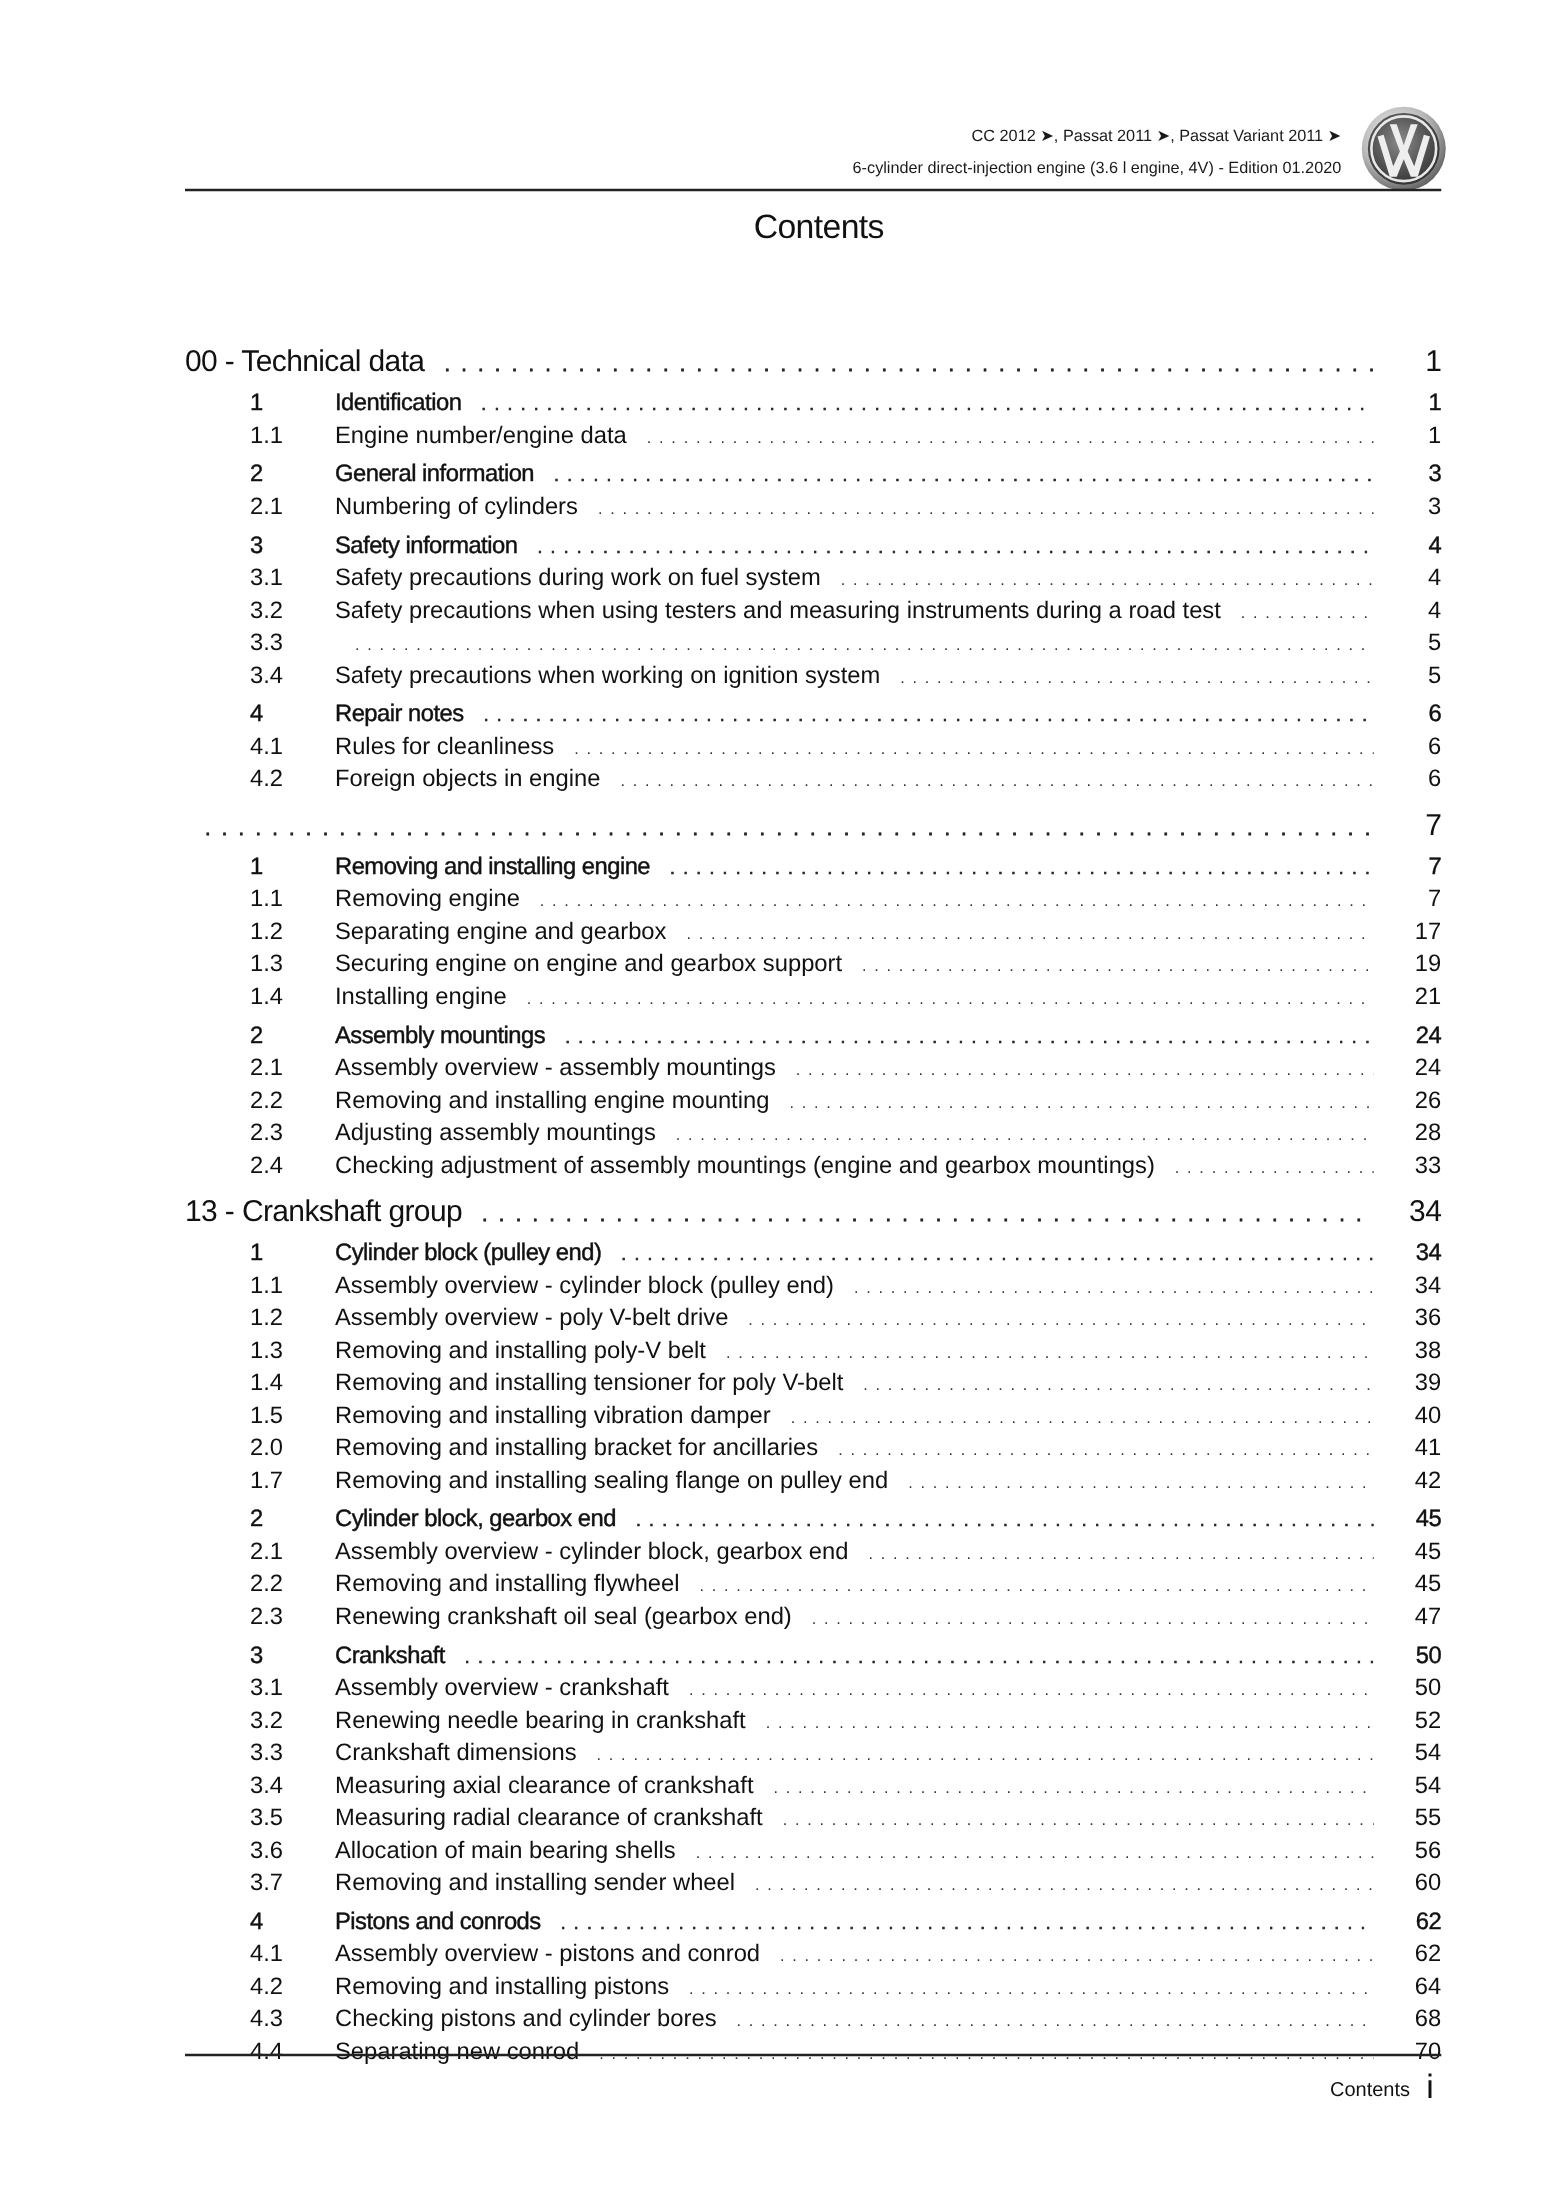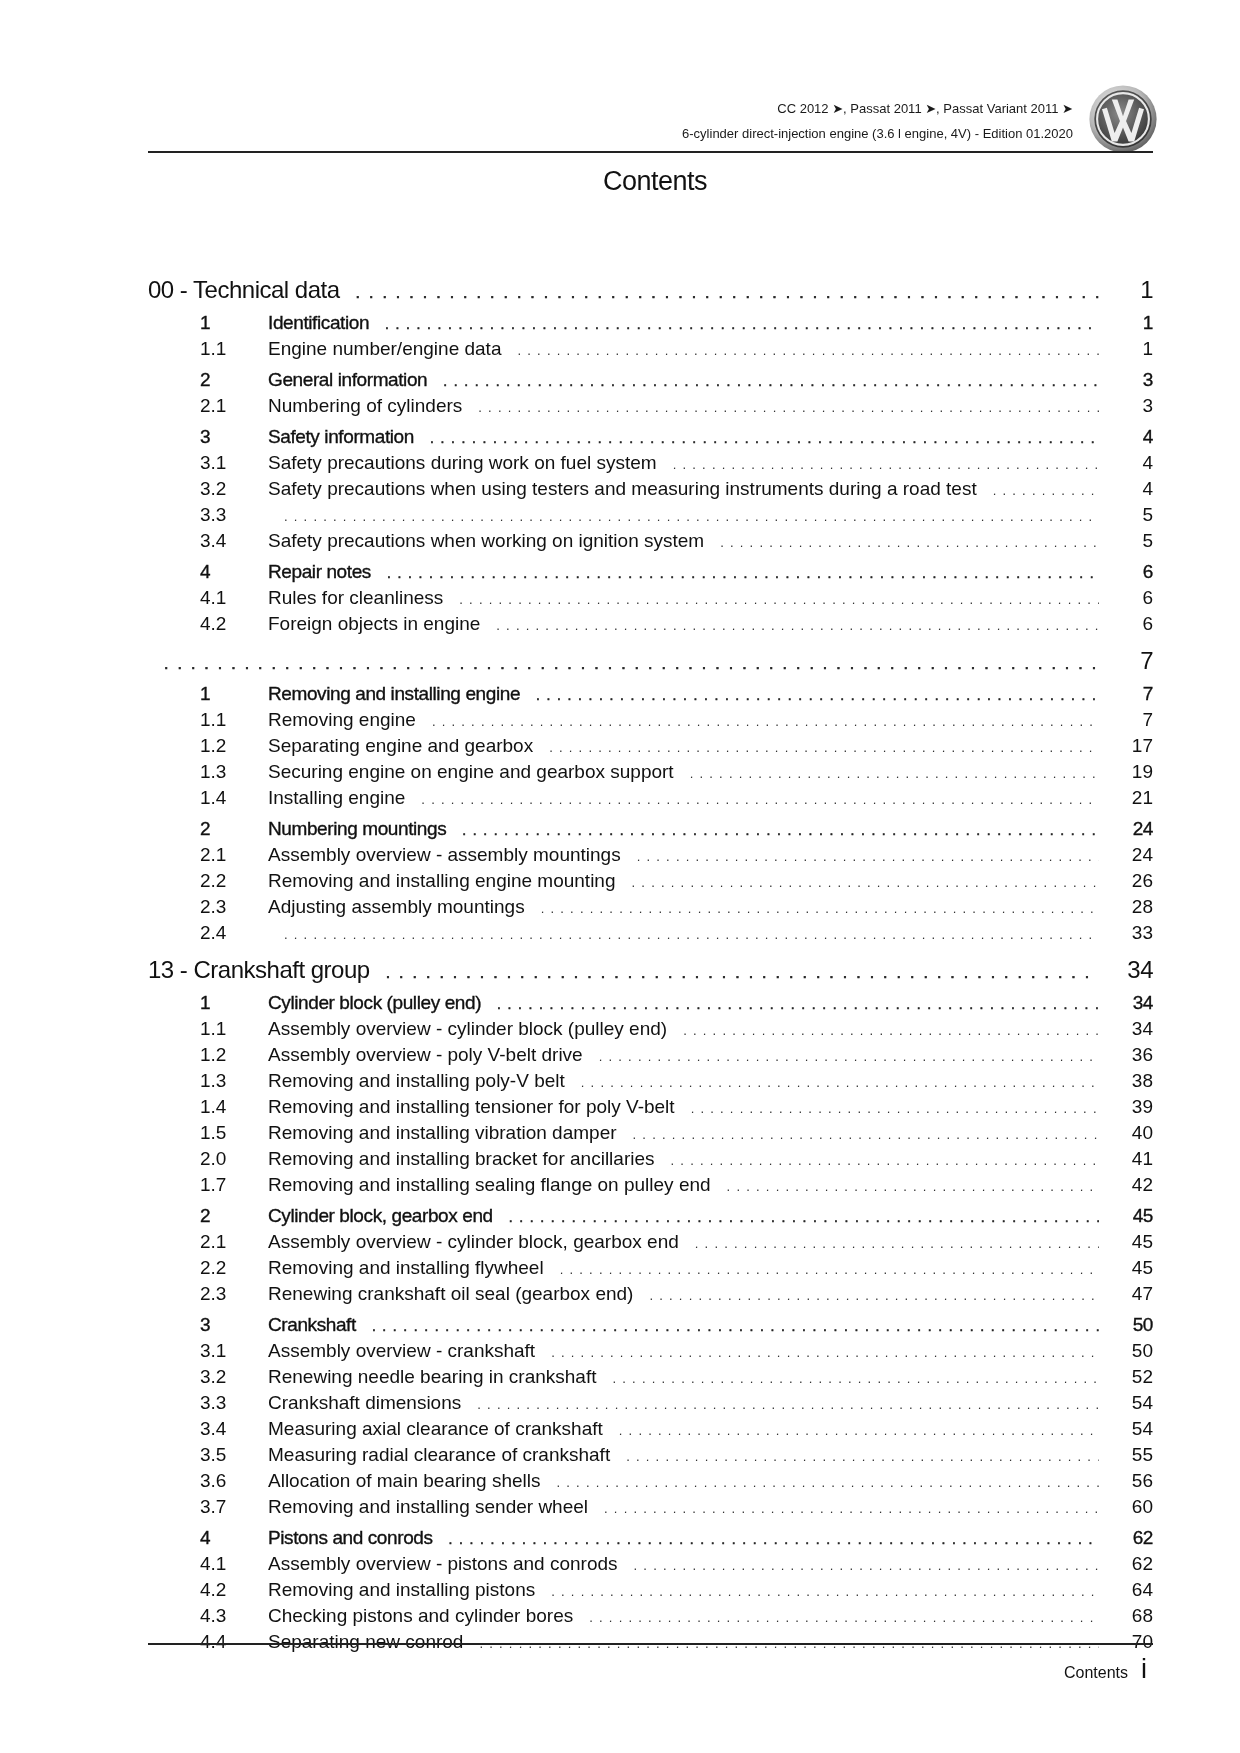--- a/index.html
+++ b/index.html
@@ -263,21 +263,21 @@
       <span class="page">19</span>
     </div>
     <div class="row">
       <span class="num">1.4</span>
       <span class="title">Installing engine</span>
       <span class="leader">........................................................................................................................................................................................................</span>
       <span class="page">21</span>
     </div>
     <div class="row section">
       <span class="num">2</span>
-      <span class="title">Numbering mountings</span>
+      <span class="title">Assembly mountings</span>
       <span class="leader">........................................................................................................................................................................................................</span>
       <span class="page">24</span>
     </div>
     <div class="row">
       <span class="num">2.1</span>
       <span class="title">Assembly overview - assembly mountings</span>
       <span class="leader">........................................................................................................................................................................................................</span>
       <span class="page">24</span>
     </div>
     <div class="row">
@@ -287,20 +287,21 @@
       <span class="page">26</span>
     </div>
     <div class="row">
       <span class="num">2.3</span>
       <span class="title">Adjusting assembly mountings</span>
       <span class="leader">........................................................................................................................................................................................................</span>
       <span class="page">28</span>
     </div>
     <div class="row">
       <span class="num">2.4</span>
+      <span class="title">Checking adjustment of assembly mountings (engine and gearbox mountings)</span>
       <span class="leader">........................................................................................................................................................................................................</span>
       <span class="page">33</span>
     </div>
     <div class="chapter spaced">
       <span class="title">13 - Crankshaft group</span>
       <span class="leader">........................................................................................................................................................................................................</span>
       <span class="page">34</span>
     </div>
     <div class="row section first">
       <span class="num">1</span>
@@ -423,21 +424,21 @@
       <span class="page">60</span>
     </div>
     <div class="row section">
       <span class="num">4</span>
       <span class="title">Pistons and conrods</span>
       <span class="leader">........................................................................................................................................................................................................</span>
       <span class="page">62</span>
     </div>
     <div class="row">
       <span class="num">4.1</span>
-      <span class="title">Assembly overview - pistons and conrods</span>
+      <span class="title">Assembly overview - pistons and conrod</span>
       <span class="leader">........................................................................................................................................................................................................</span>
       <span class="page">62</span>
     </div>
     <div class="row">
       <span class="num">4.2</span>
       <span class="title">Removing and installing pistons</span>
       <span class="leader">........................................................................................................................................................................................................</span>
       <span class="page">64</span>
     </div>
     <div class="row">

